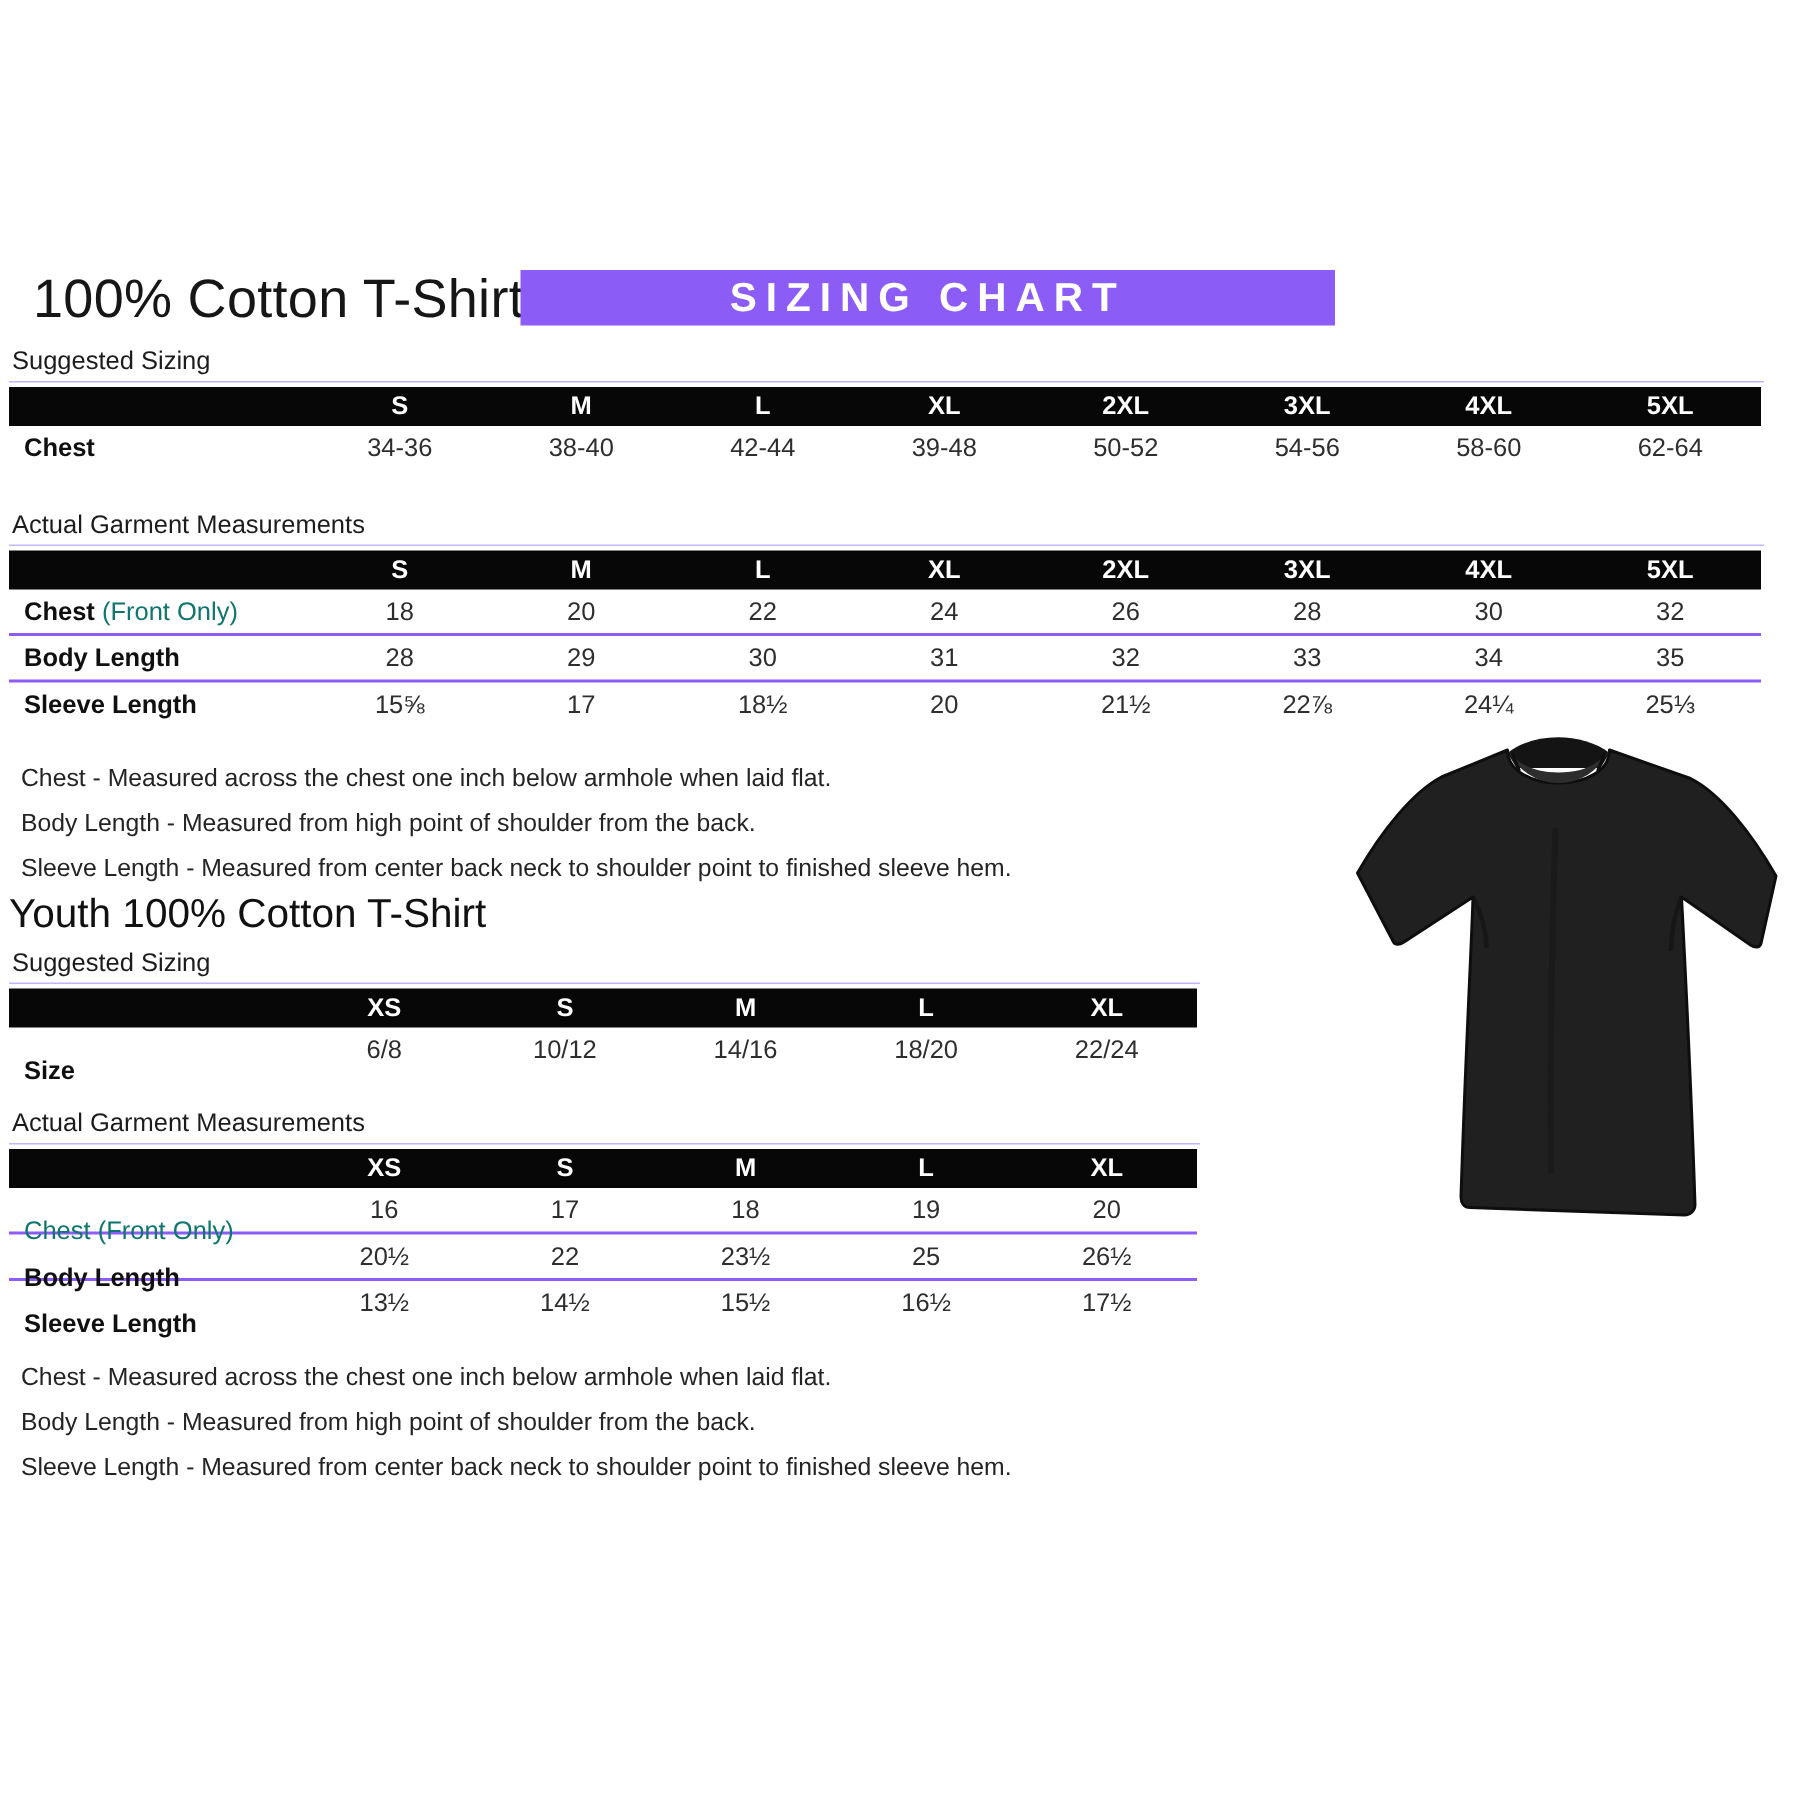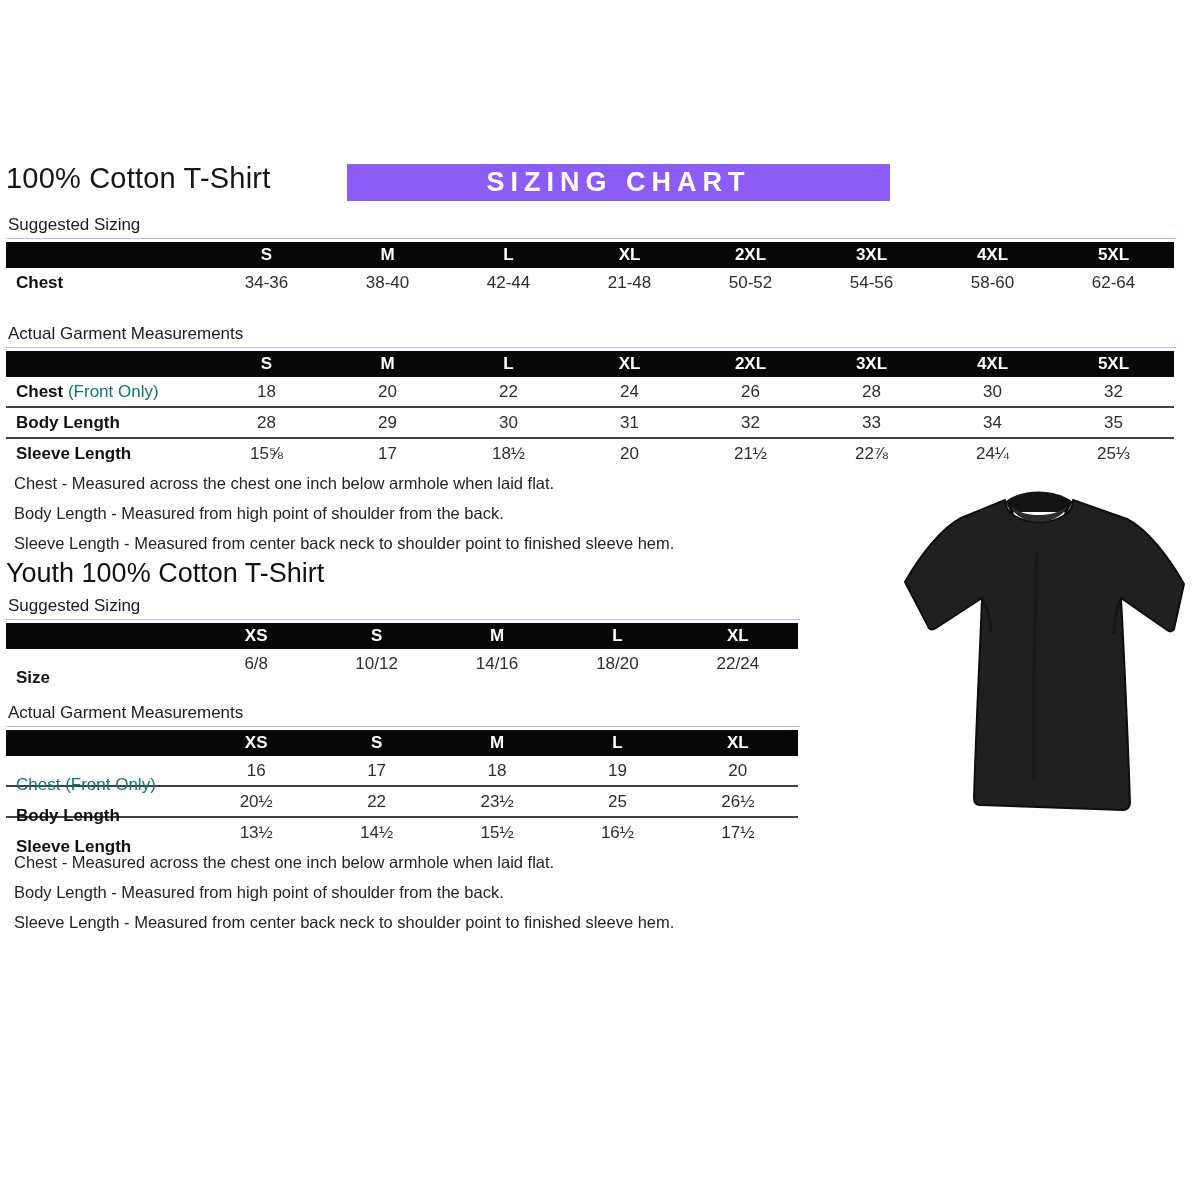--- a/index.html
+++ b/index.html
@@ -4,21 +4,21 @@
 <style>
   html,body{margin:0;padding:0;}
   body{
     width:1200px;height:1200px;background:#ffffff;position:relative;
     font-family:"Liberation Sans", sans-serif;color:#222;overflow:hidden;
   }
   .page{position:absolute;left:6px;top:162px;width:1188px;}
 
   
   .header-row{position:relative;height:42px;}
-  .main-title{margin:0;font-size:29px;font-weight:400;color:#161616;letter-spacing:.2px;}
+  .main-title{margin:16px;font-size:36px;font-weight:400;color:#161616;letter-spacing:.2px;}
   .banner{
     position:absolute;left:341px;top:2px;width:543px;height:37px;background:#8b5cf6;
     display:flex;align-items:center;justify-content:center;
   }
   .banner span{color:#ffffff;font-weight:700;font-size:27px;letter-spacing:6px;}
 
   
   .sec-label{
     font-size:17px;color:#1c1c1c;padding:1px 0 3px 2px;
     border-bottom:1px solid #c4b5fd;
@@ -26,28 +26,28 @@
   .adult-w{width:1168px;}
   .youth-w{width:792px;}
 
   
   .thead{display:flex;align-items:center;background:#070707;height:26px;margin-top:3px;}
   .thead .cell{color:#fff;font-weight:700;font-size:17px;}
   .lbl-cell{width:200px;padding-left:10px;box-sizing:border-box;font-size:17px;color:#101010;}
   .youth-tbl .lbl-cell{width:190px;margin-top:28px;}
   .cell{flex:1;text-align:center;font-size:17px;}
   .trow{display:flex;align-items:center;height:29px;color:#2e2e2e;justify-content:space-between;}
-  .rows .trow + .trow{border-top:2px solid #404040;}
+  .rows .trow + .trow{border-top:2px solid #8b5cf6;}
   .lbl-strong{font-weight:700;}
   .lbl-normal{font-weight:400;color:#0f766e;}
 
   
   .mt-sugg1{margin-top:10px;}
   .mt-act1{margin-top:26px;}
-  .mt-notes{margin-top:0;}
+  .mt-notes{margin-top:20px;}
   .mt-youth-title{margin-top:18px;}
   .mt-sugg2{margin-top:6px;}
   .mt-act2{margin-top:24px;}
 
   .notes{font-size:16.5px;color:#242424;line-height:30px;padding-left:8px;}
   .youth-title{margin:0;font-size:27px;font-weight:400;color:#111;}
   .mt-youth-title{display:block;}
 
   
   .tshirt-wrap{position:absolute;left:887px;top:462px;width:306px;height:368px;}
@@ -76,21 +76,21 @@
       <div class="cell">3XL</div>
       <div class="cell">4XL</div>
       <div class="cell">5XL</div>
     </div>
     <div class="rows">
       <div class="trow">
         <div class="lbl-cell"><span class="lbl-strong">Chest</span></div>
         <div class="cell">34-36</div>
         <div class="cell">38-40</div>
         <div class="cell">42-44</div>
-        <div class="cell">21-48</div>
+        <div class="cell">39-48</div>
         <div class="cell">50-52</div>
         <div class="cell">54-56</div>
         <div class="cell">58-60</div>
         <div class="cell">62-64</div>
       </div>
     </div>
   </div>
 
   <div class="sec-label adult-w mt-act1">Actual Garment Measurements</div>
   <div class="adult-w">

